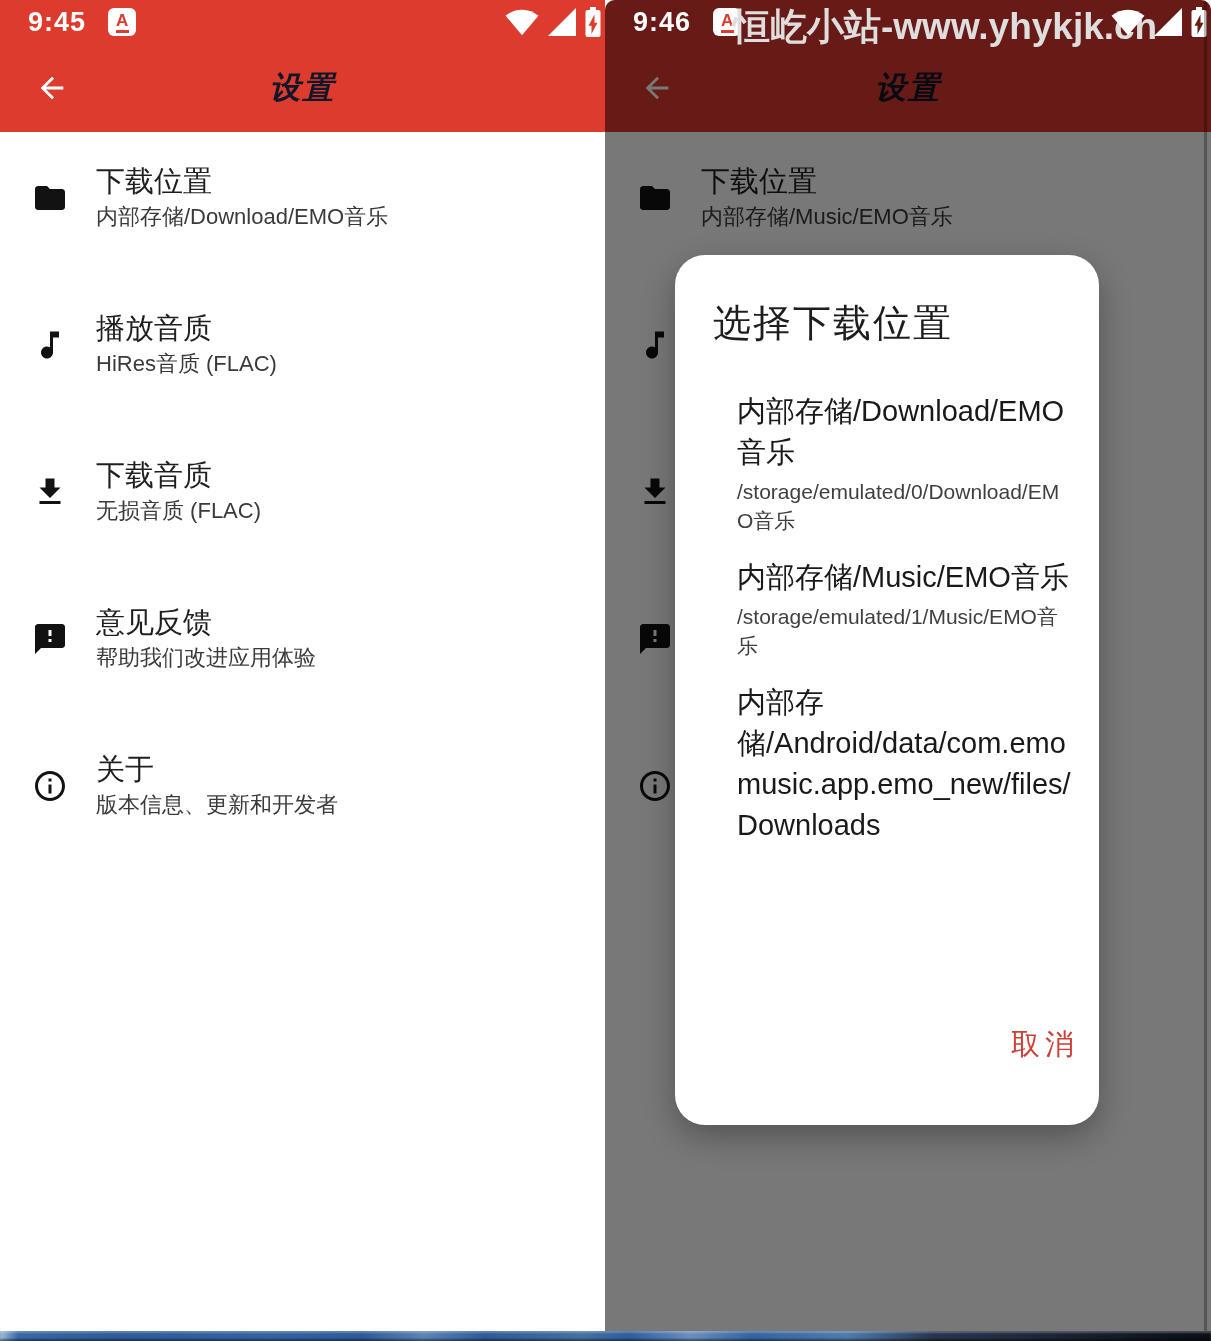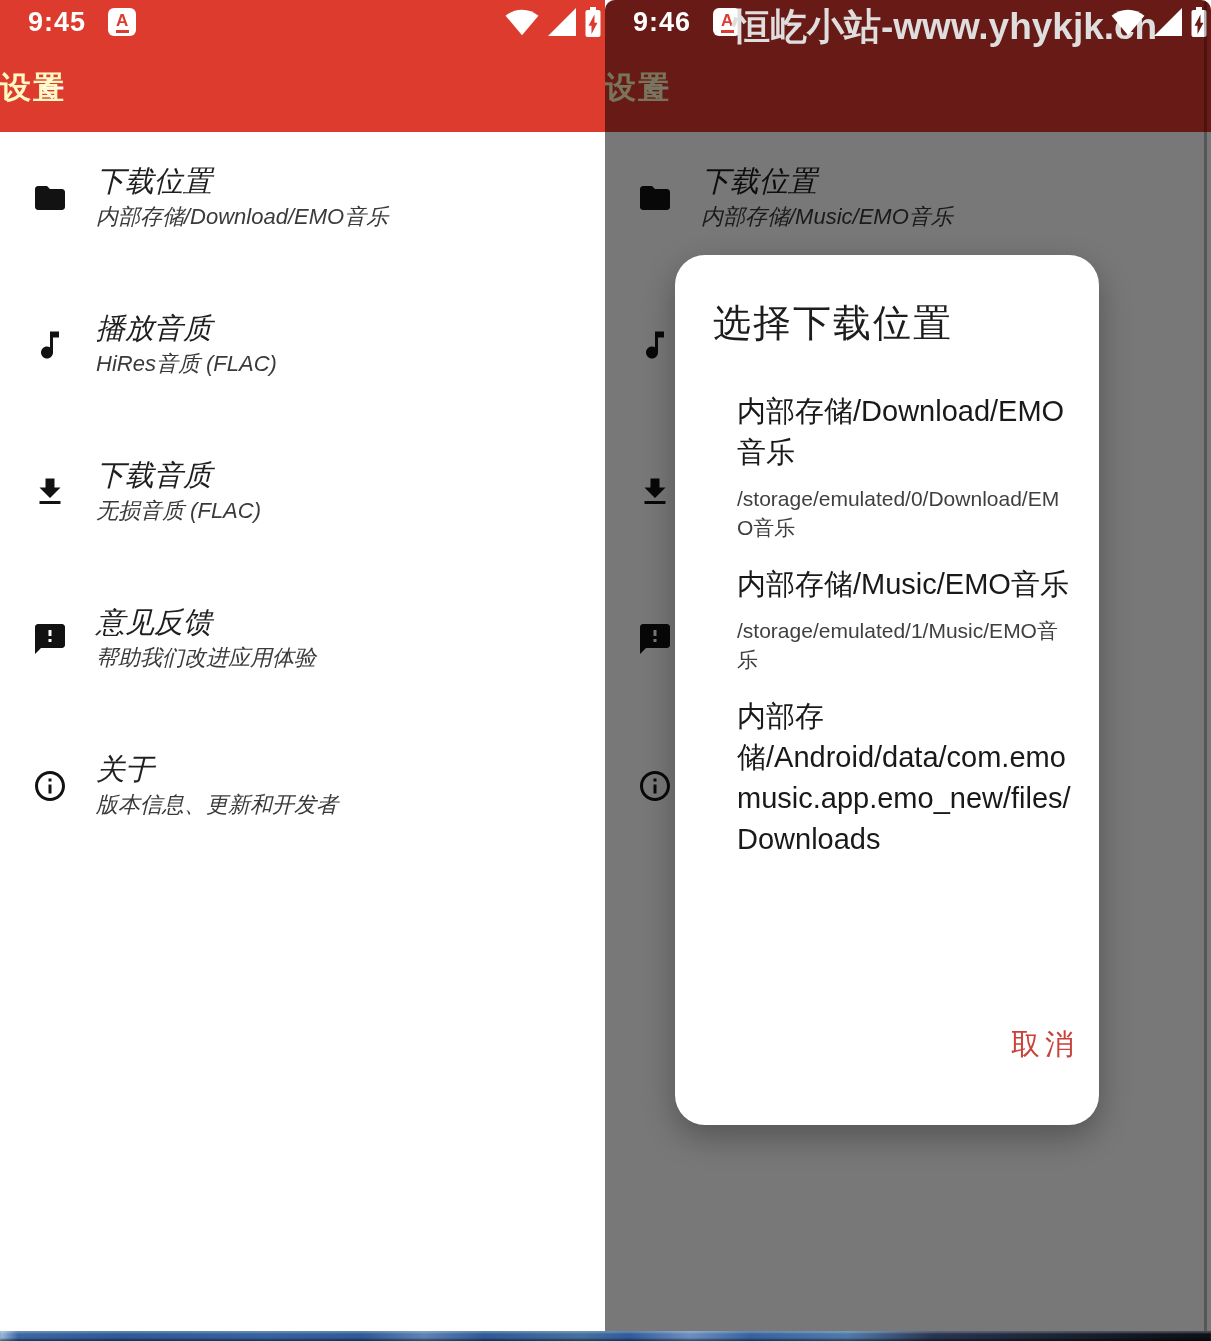--- a/index.html
+++ b/index.html
@@ -26,27 +26,27 @@
   }
   .a-badge .a-letter{color:#DE3B2F;font-size:17px;font-weight:bold;line-height:17px;}
   .a-badge .a-under{width:13px;height:3px;background:#DE3B2F;margin-top:1px;}
   .sb-icons{margin-left:auto;display:flex;align-items:center;gap:9px;position:relative;z-index:36;}
   .sb-icons svg{display:block;}
 
   
   .appbar{height:88px;background:#DE3B2F;position:relative;display:flex;align-items:center;}
   .back-btn{margin-left:34px;width:36px;height:36px;display:flex;align-items:center;justify-content:center;}
   .appbar-title{
-    position:absolute;left:0;right:0;text-align:left;color:#fef9c3;
-    font-size:31px;font-weight:600;letter-spacing:2px;
+    position:absolute;left:0;right:0;text-align:center;color:#0f172a;
+    font-size:31px;font-weight:600;letter-spacing:2px;font-style:italic;
   }
 
   
   .content{padding-top:30px;}
-  .srow{display:flex;align-items:center;padding-left:32px;padding-right:28px;margin-bottom:75px;min-height:72px;font-style:italic;}
+  .srow{display:flex;align-items:center;padding-left:32px;padding-right:28px;margin-bottom:75px;min-height:72px;}
   .srow-icon{width:36px;height:36px;flex:0 0 36px;margin-right:28px;display:flex;align-items:center;justify-content:center;}
   .srow-icon svg{display:block;}
   .srow-text{flex:1;min-width:0;}
   .srow-title{font-size:29px;line-height:38px;color:#1f1f1f;}
   .srow-sub{font-size:22px;line-height:34px;color:#3a3a3a;overflow-wrap:break-word;}
 
   
   .scrim{position:absolute;left:0;right:0;top:0;bottom:8px;background:rgba(0,0,0,0.53);z-index:10;}
   .watermark{
     position:absolute;top:2px;left:128px;z-index:35;color:#dedede;
@@ -57,21 +57,21 @@
   
   .dialog{
     position:absolute;left:70px;top:255px;width:424px;height:870px;
     background:#fff;border-radius:30px;z-index:20;box-sizing:border-box;
     padding:44px 30px 0 38px;box-shadow:0 12px 32px rgba(0,0,0,0.30);
   }
   .dialog-title{font-size:38px;line-height:48px;color:#1d1d1d;letter-spacing:2px;}
   .dialog-options{margin:44px 0 0 24px;width:338px;}
   .dlg-option{margin-bottom:22px;cursor:pointer;}
   .dlg-option-label{font-size:29px;line-height:41px;color:#191919;overflow-wrap:break-word;}
-  .dlg-option-path{font-size:21px;line-height:29px;color:#3f3f3f;margin-top:11px;overflow-wrap:break-word;}
+  .dlg-option-path{font-size:21px;line-height:29px;color:#3f3f3f;margin-top:4px;overflow-wrap:break-word;}
   .dlg-cancel{
     position:absolute;right:20px;bottom:60px;font-size:29px;font-weight:500;
     color:#C9423A;letter-spacing:5px;cursor:pointer;
   }
 
   
   .task-strip{
     position:absolute;left:0;right:0;bottom:0;height:10px;z-index:50;
     background:linear-gradient(90deg,
       #9fc0e0 0%, #3a68a2 1.5%, #2e5a97 10%, #35639f 22%, #2e5a97 30%,

